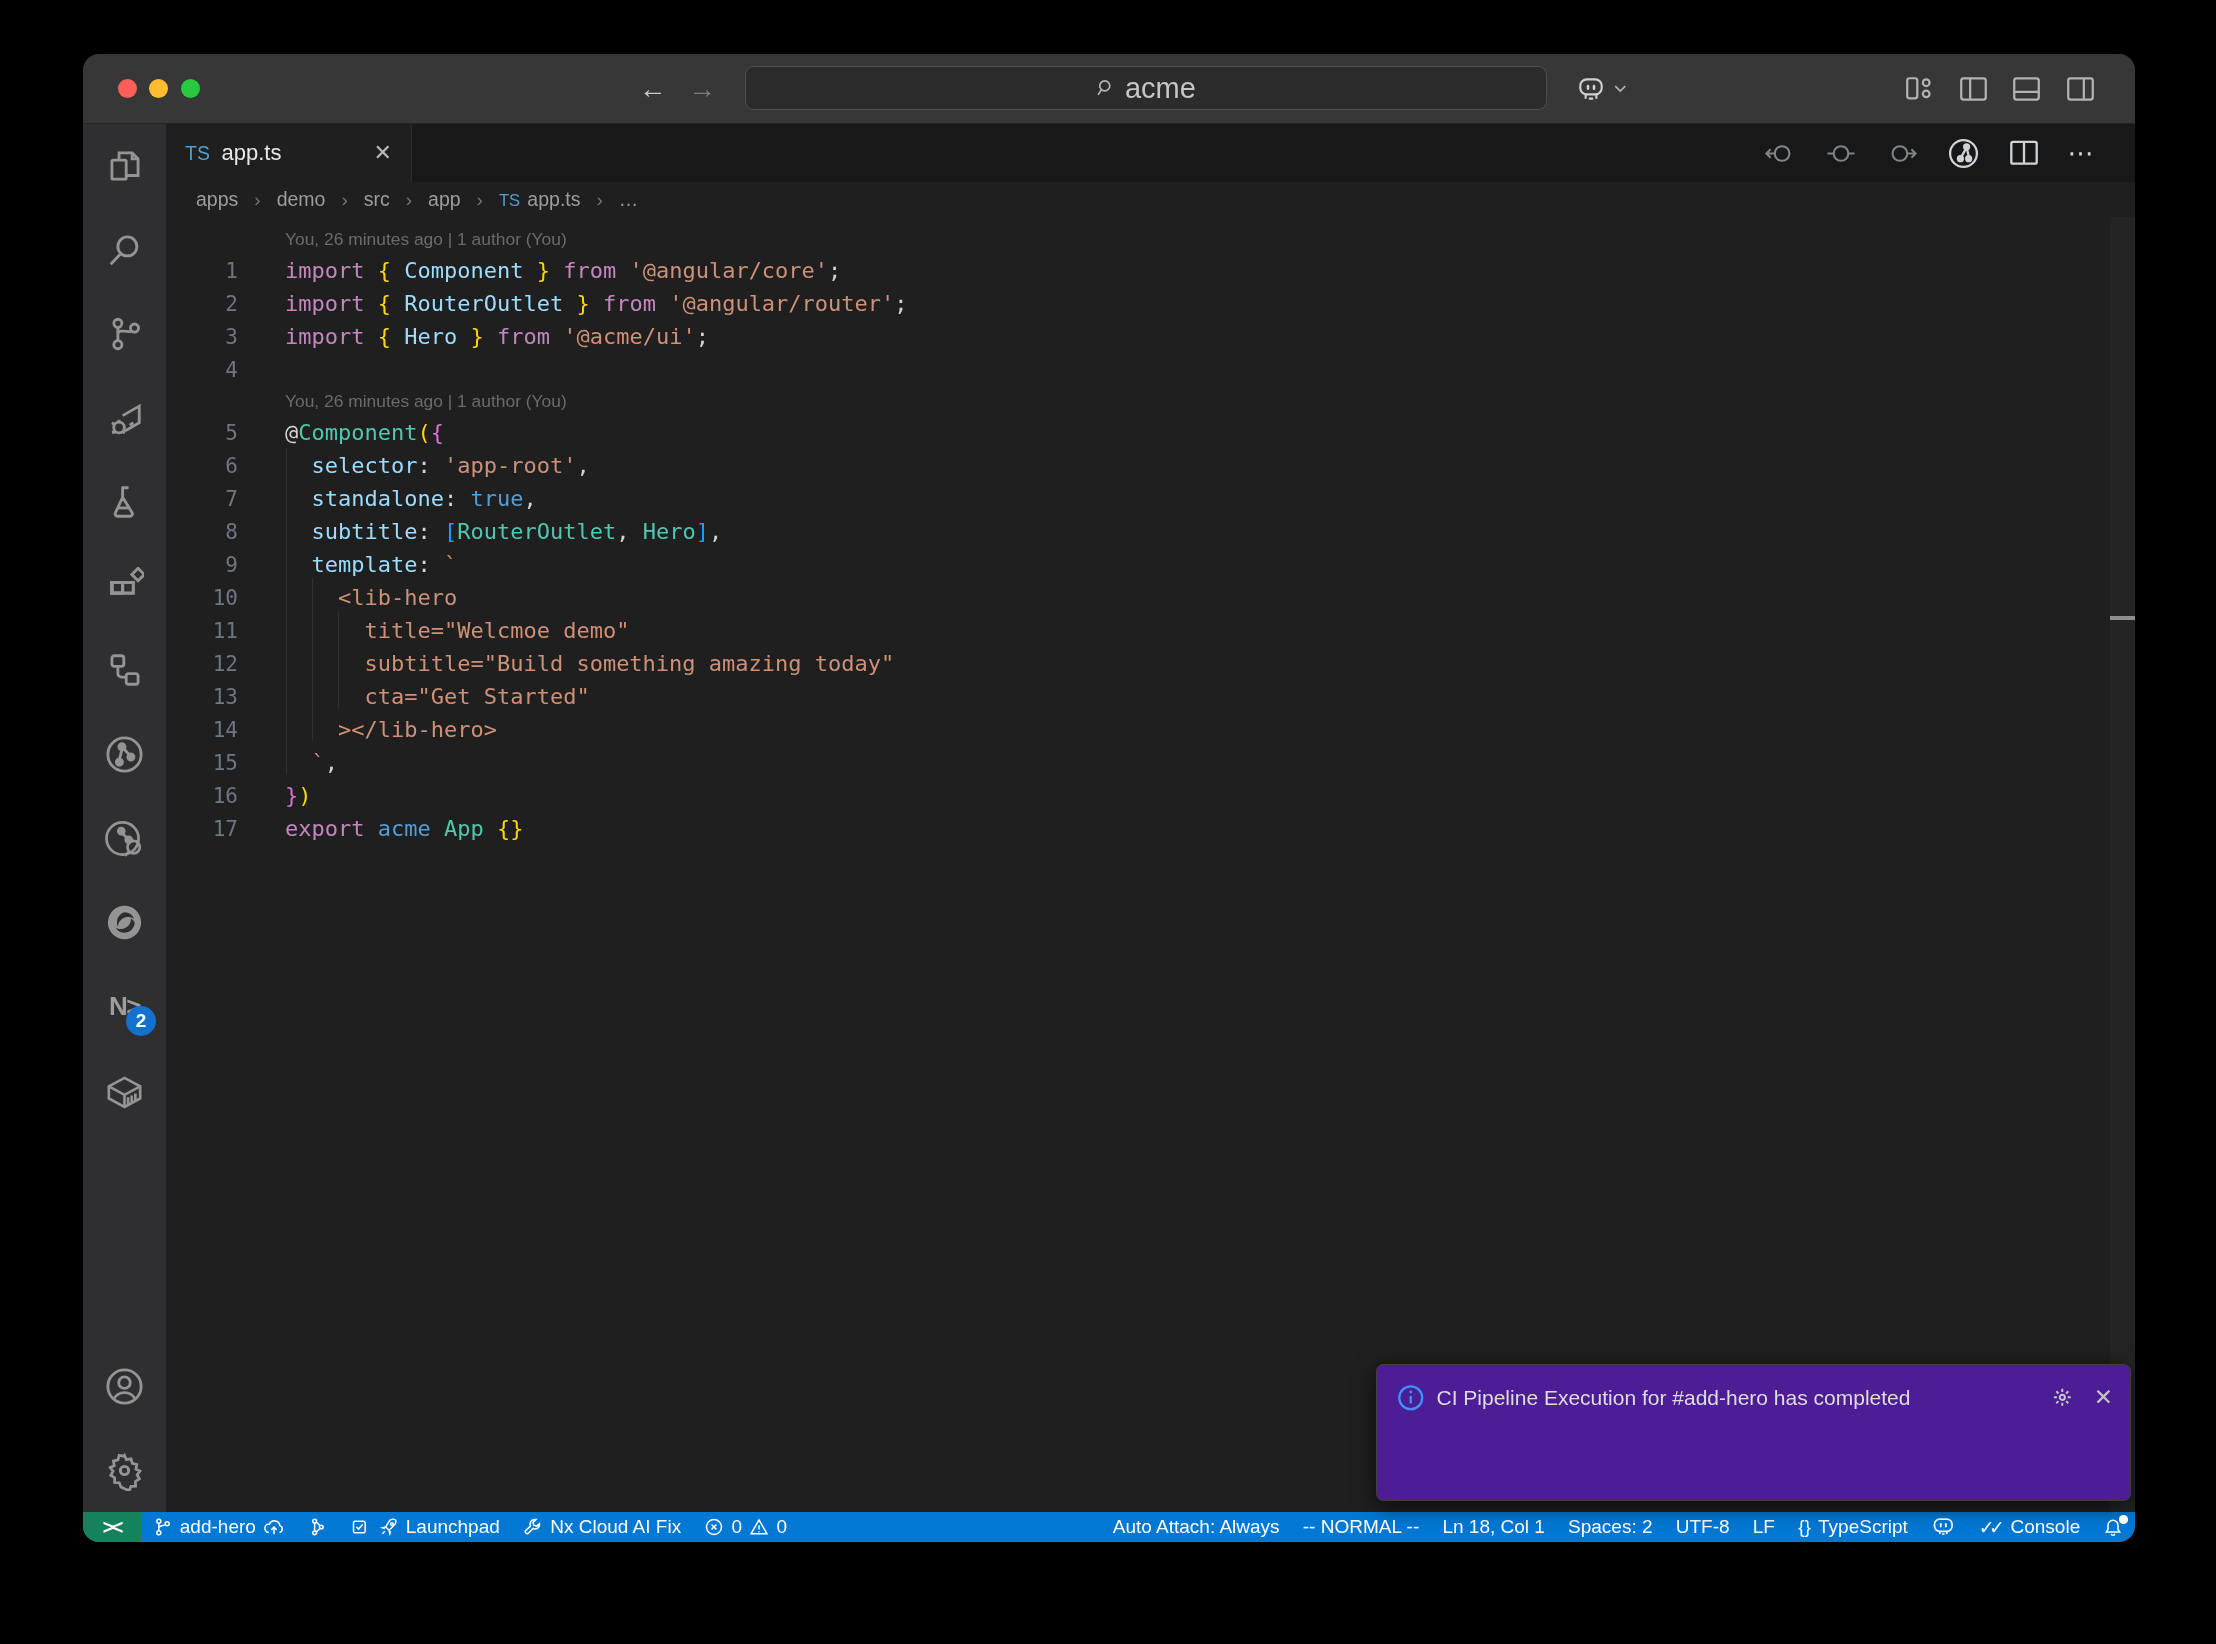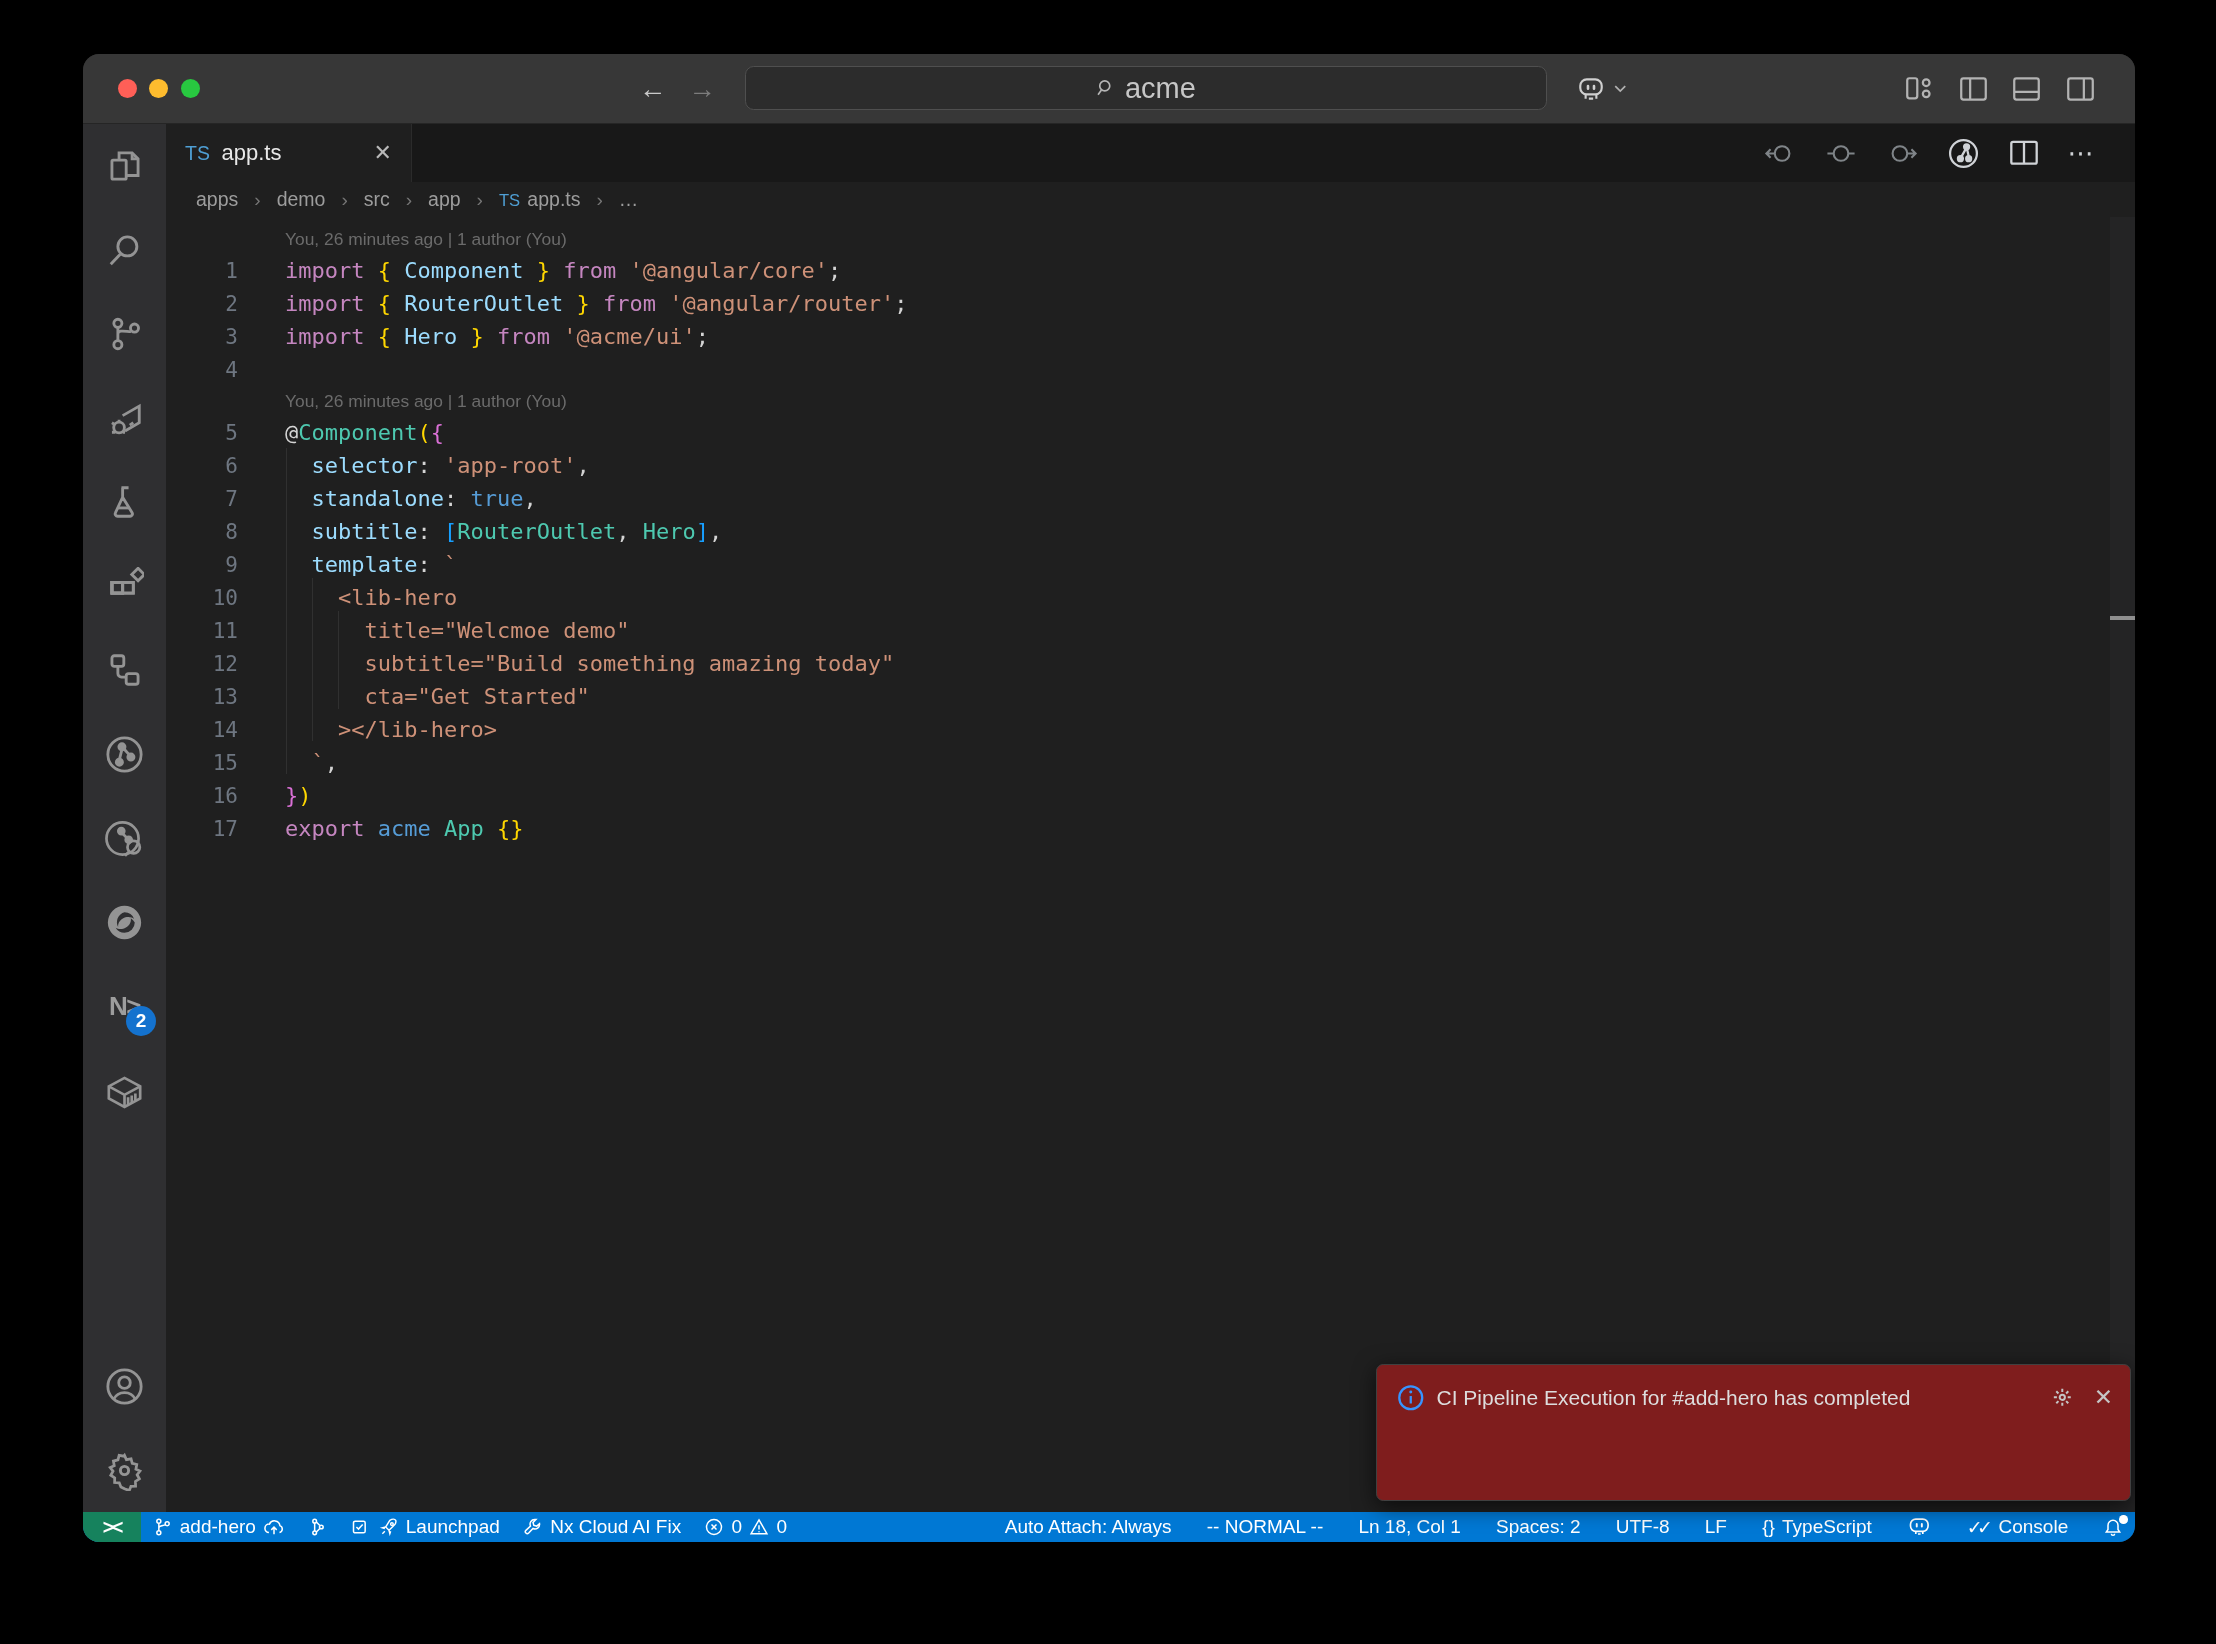--- a/index.html
+++ b/index.html
@@ -52,35 +52,35 @@
   .blame-text{padding-left:47px;color:#6b6b6b;font-size:17.4px;font-family:"Liberation Sans",sans-serif;}
   .row.current{border-top:1.4px solid #303031;border-bottom:1.4px solid #303031;}
   .row.current .gutter{color:#c6c6c6;}
   .tk-k{color:#C586C0}.tk-b{color:#569CD6}.tk-t{color:#4EC9B0}.tk-v{color:#9CDCFE}
   .tk-s{color:#CE9178}.tk-p{color:#D4D4D4}.tk-y{color:#FFD700}.tk-m{color:#DA70D6}.tk-u{color:#179FFF}
   .iguide{position:absolute;width:1.4px;background:#303030;}
   .scrollbar{position:absolute;right:0;top:0;bottom:0;width:25px;background:#242425;}
   .scroll-marker{position:absolute;right:0;width:25px;height:4.3px;background:#8f8f8f;top:399px;}
 
   
-  .toast{position:absolute;right:3.6px;bottom:41px;width:753px;height:135px;background:#7f1d1d;border:1.4px solid #404040;border-radius:7.2px;box-shadow:0 5.8px 22px rgba(0,0,0,.6);}
+  .toast{position:absolute;right:3.6px;bottom:41px;width:753px;height:135px;background:#4c1d95;border:1.4px solid #404040;border-radius:7.2px;box-shadow:0 5.8px 22px rgba(0,0,0,.6);}
   .toast-row1{position:absolute;left:20px;right:17.4px;top:19px;display:flex;align-items:center;gap:11.6px;}
   .toast-title{color:#dddddd;font-size:21px;flex:1;}
   .toast-row2{position:absolute;left:22px;right:17.4px;bottom:17.4px;display:flex;align-items:center;}
   .toast-source{color:#9d9d9d;font-size:19.5px;}
   .toast-btns{margin-left:auto;display:flex;gap:13px;}
   .btn{height:41px;display:flex;align-items:center;padding:0 19px;border-radius:3.6px;font-size:19.5px;color:#fff;}
   .btn.primary{background:#0078d4;}
   .btn.secondary{background:#3d4146;border:0.7px solid #4a4e53;}
 
   
   .statusbar{height:30px;background:#0078d4;display:flex;align-items:center;color:#fff;font-size:19px;flex:0 0 auto;}
   .sb-item{display:flex;align-items:center;gap:7.2px;padding:0 11.6px;height:30px;white-space:nowrap;}
   .sb-remote{background:#16825d;width:58px;justify-content:center;padding:0;font-weight:bold;letter-spacing:-2.2px;font-size:19.5px;}
-  .sb-right{margin-left:auto;display:flex;align-items:flex-end;gap:12px;}
+  .sb-right{margin-left:auto;display:flex;align-items:flex-end;}
   .chk{letter-spacing:-5.8px;margin-right:4.3px;}
   svg{display:block}
 </style>
 </head>
 <body>
 
 <div class="window">
 
   <div class="titlebar">
     <div class="traffic">

